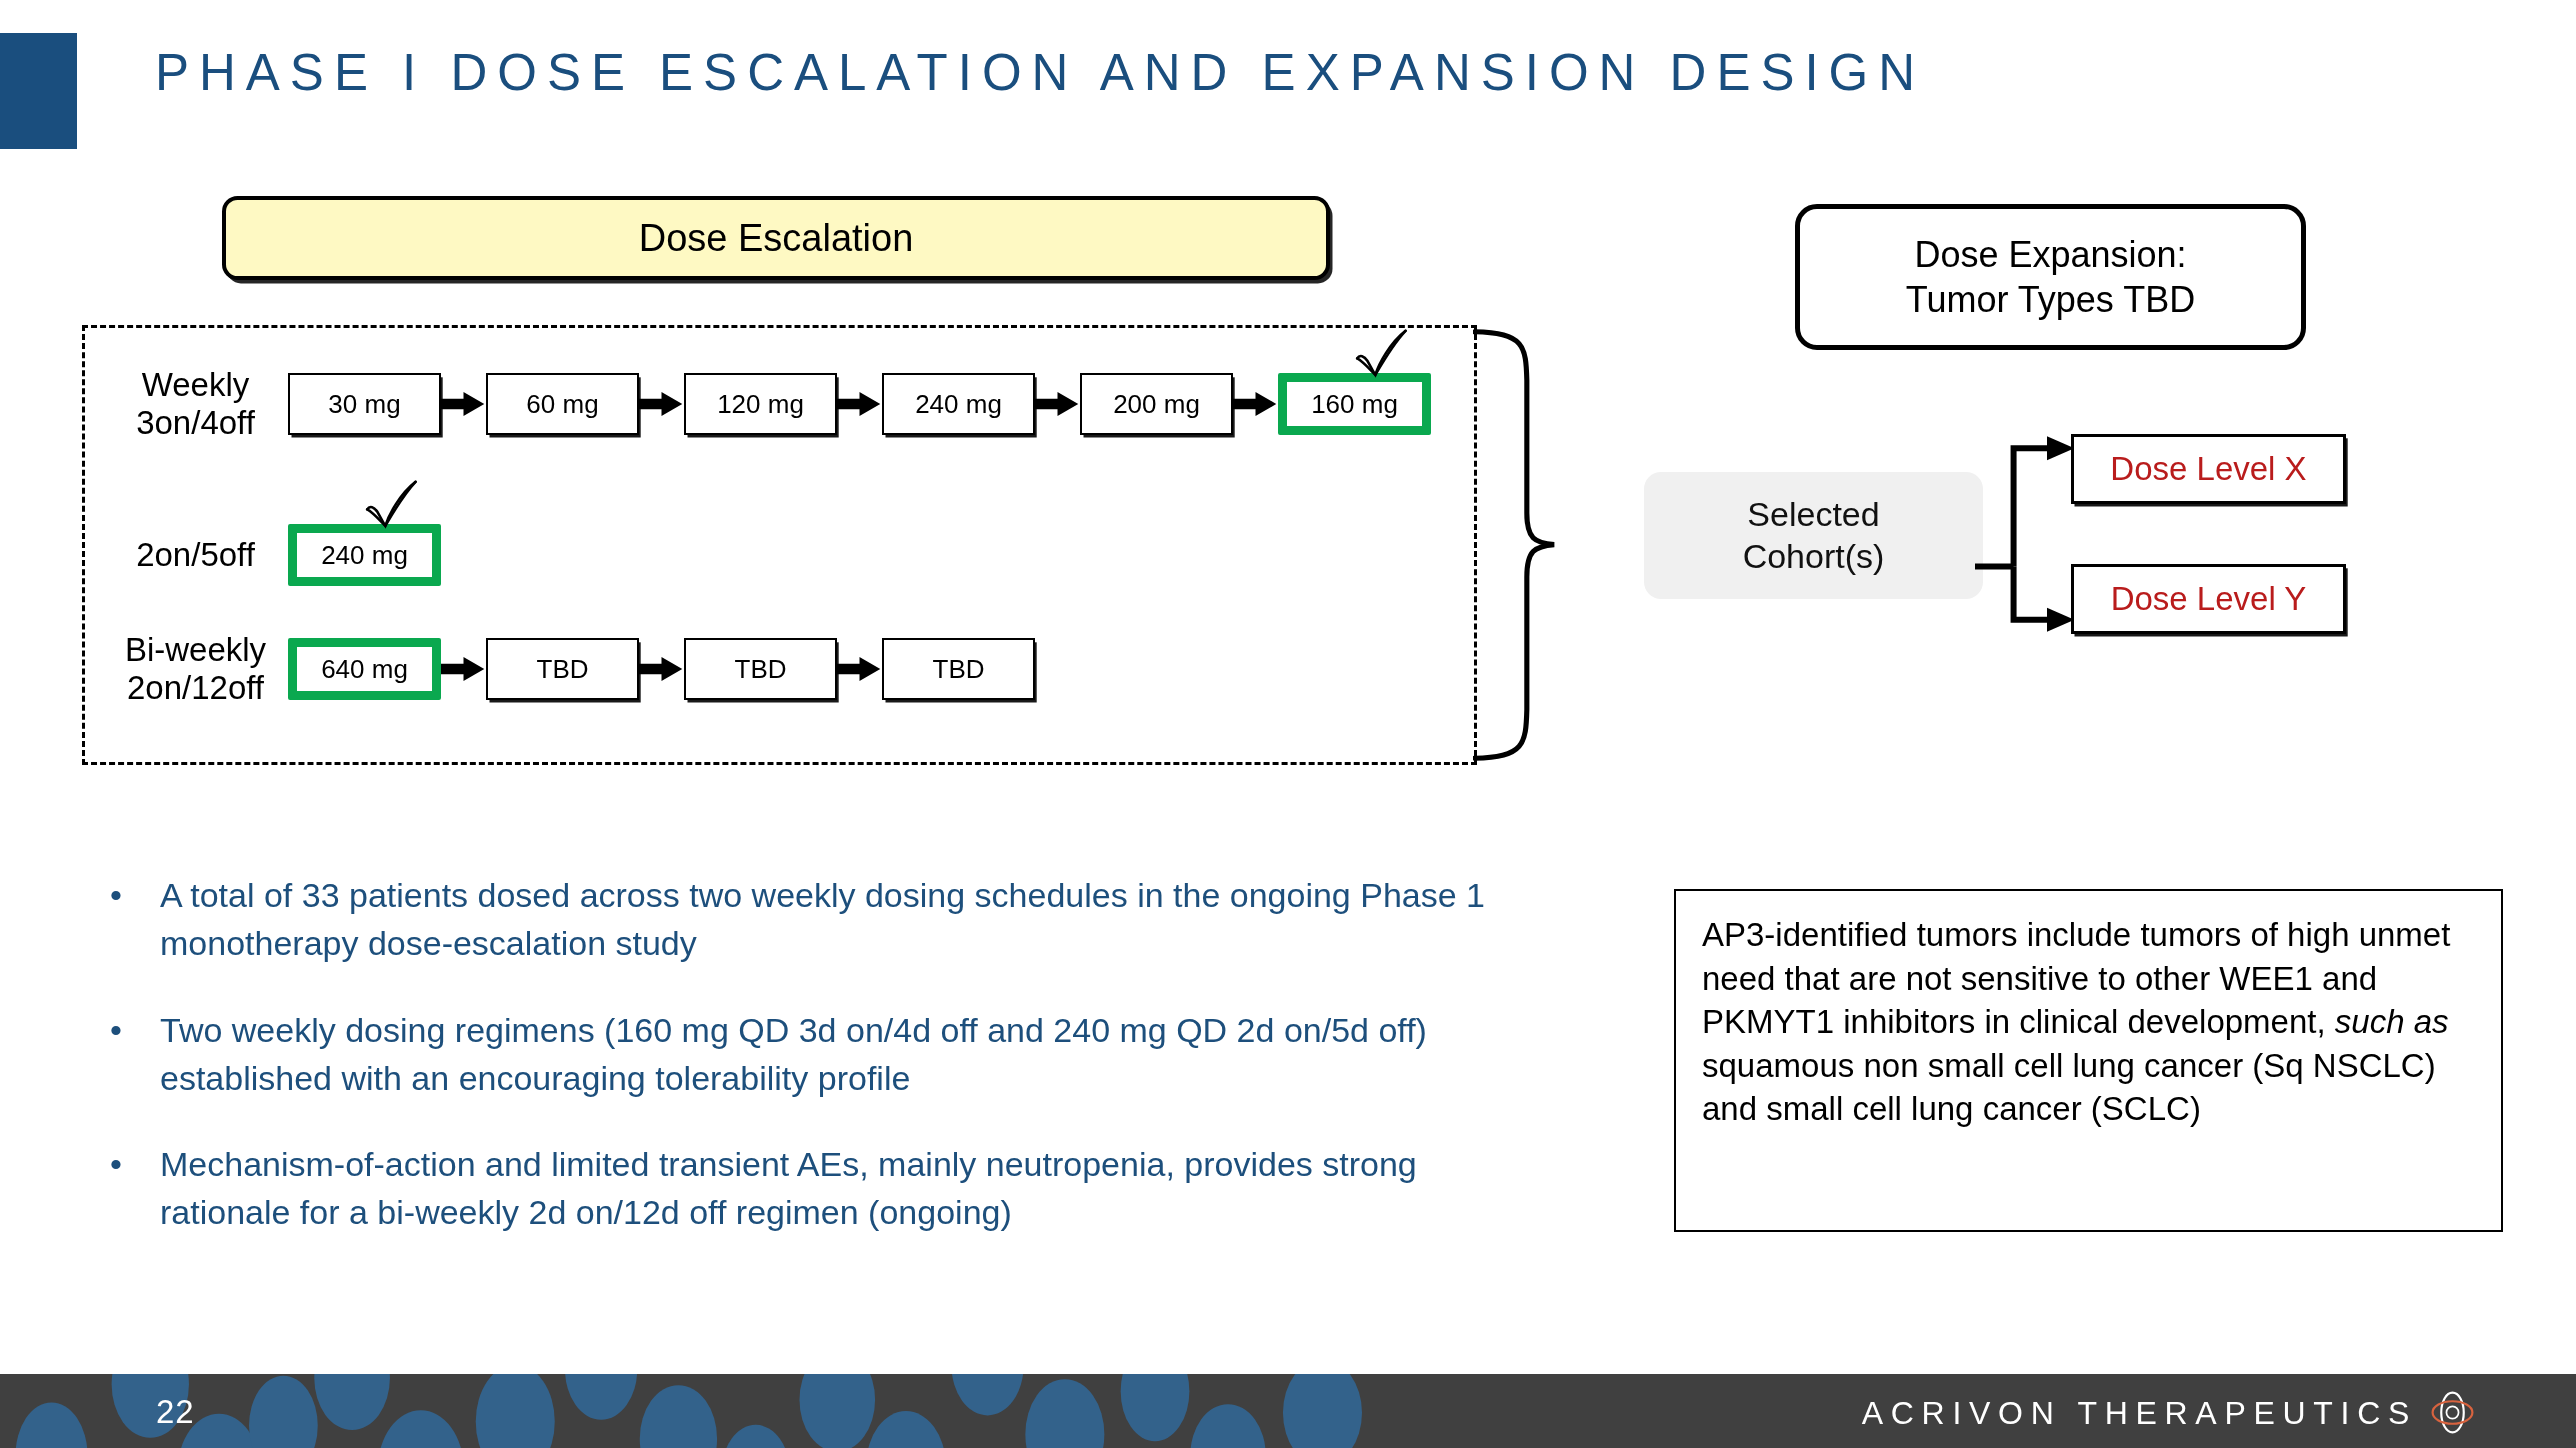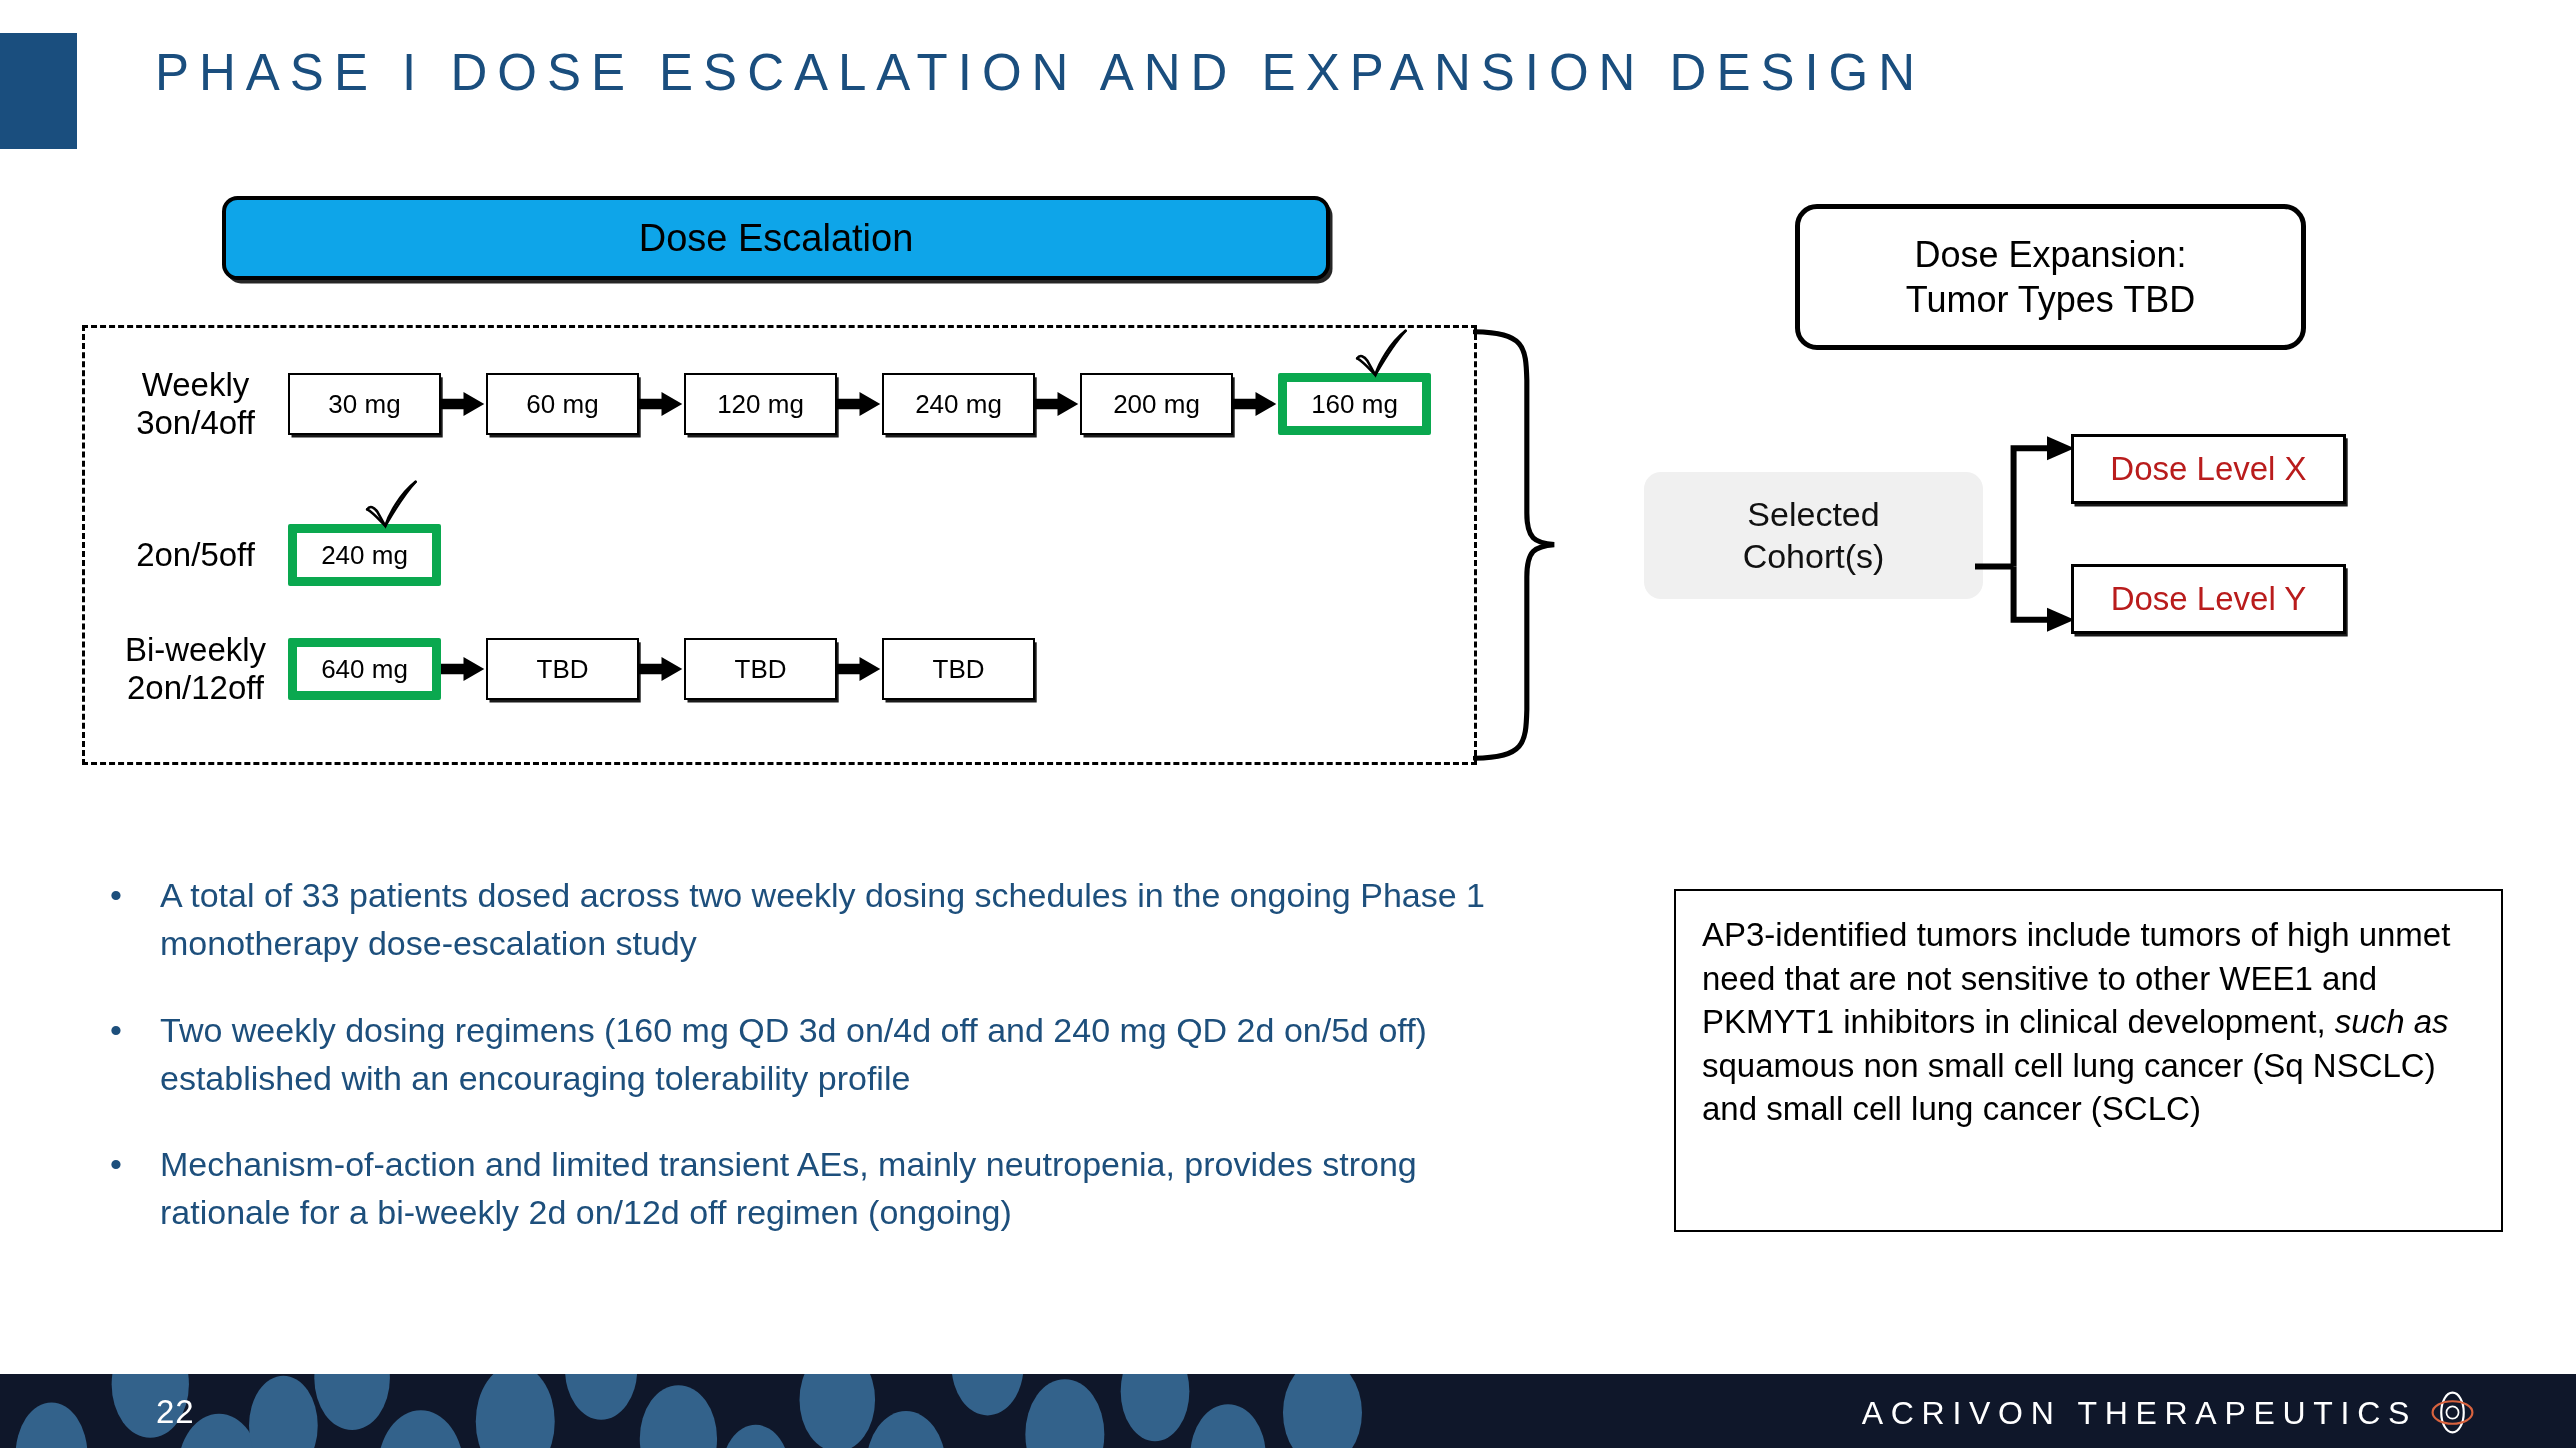--- a/index.html
+++ b/index.html
@@ -26,21 +26,21 @@
   }
 
   
   #dose-escalation-box {
     position: absolute; left: 222px; top: 196px;
     width: 1108px; height: 84px;
     border: 4.3px solid #000;
     border-radius: 15.5px;
     box-shadow: 3.4px 4.3px 0 -0.9px rgba(0,0,0,0.85);
     display: flex; align-items: center; justify-content: center;
-    background: #0ea5e9;
+    background: #fef9c3;
   }
   #dose-escalation-box .label {
     font-size: 38px; color: #000;
   }
 
   
   #escalation-dashed {
     position: absolute; left: 82px; top: 325px;
     width: 1395px; height: 440px;
     border: 3.4px dashed #000;
@@ -171,21 +171,21 @@
   }
   #ap3-box .text {
     font-size: 33px; line-height: 1.32; color: #000;
   }
   #ap3-box em { font-style: italic; }
 
   
   #footer {
     position: absolute; left: 0; bottom: 0;
     width: 2576px; height: 75px;
-    background: #0f172a;
+    background: #404040;
     overflow: hidden;
   }
   #footer-pattern {
     position: absolute; left: 0; top: 0;
     width: 1374px; height: 75px;
   }
   #page-number {
     position: absolute; left: 156px; top: 19px;
     font-size: 33px; color: #ffffff;
     letter-spacing: 0.9px;

